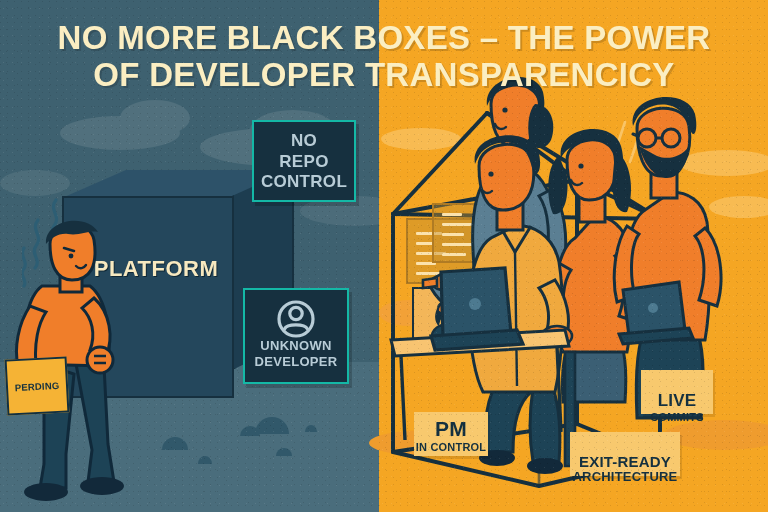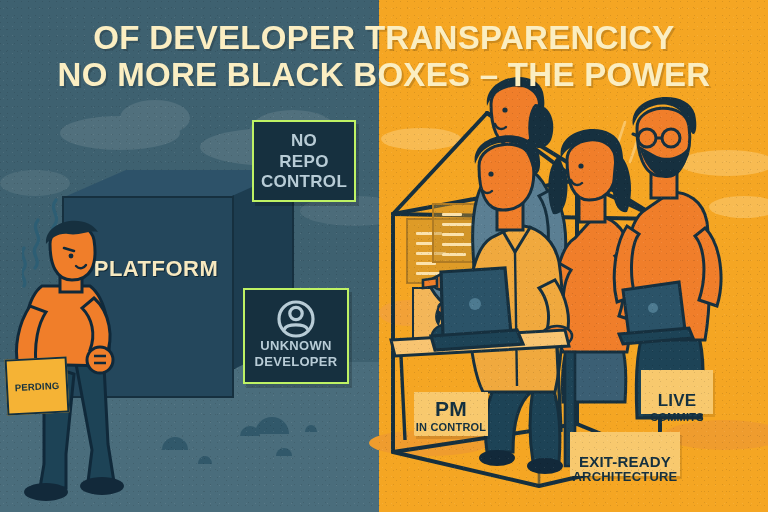--- a/index.html
+++ b/index.html
@@ -36,21 +36,21 @@
      background:#1d3d50; border:2.5px solid #16303f;
      clip-path:polygon(0 28px,100% 0,100% 172px,0 100%); }
   .cube-top   { position:absolute; left:0; top:0; width:232px; height:40px;
      background:#2d5269; border:2.5px solid #16303f;
      clip-path:polygon(0 30px, 168px 30px, 232px 2px, 64px 2px); }
   #platform-label { position:absolute; left:14px; top:88px; width:160px;
      text-align:center; color:#f7e9c0; font-size:22px; font-weight:bold;
      letter-spacing:.5px; text-shadow:1px 1px 0 #102734; }
 
   
-  .dark-card { position:absolute; background:#16303f; border:2px solid #bef264;
+  .dark-card { position:absolute; background:#16303f; border:2px solid #14b8a6;
      color:#b8ccd6; text-align:center; font-weight:bold; line-height:1.22;
      box-shadow:3px 4px 0 rgba(0,0,0,.18); }
   #no-repo-card   { left:252px; top:120px; width:104px; height:82px;
      font-size:17px; padding-top:9px; letter-spacing:.3px; }
   #unknown-card   { left:243px; top:288px; width:106px; height:96px;
      font-size:13px; padding-top:48px; letter-spacing:.3px; }
   #anon-icon { position:absolute; left:50%; top:9px; transform:translateX(-50%); }
 
   
   #person-left { position:absolute; left:14px; top:214px; width:120px; height:290px; }
@@ -336,36 +336,36 @@
         <path d="M178,346 L182,432" fill="none" stroke="#16303f" stroke-width="3.4"></path>
       </g>
 
       <g>
         <path d="M62,272 L126,268 L132,334 L64,338 Z" fill="#2b5368" stroke="#16303f" stroke-width="3.2"></path>
         <circle cx="96" cy="304" r="6" fill="#4d7a90"></circle>
         <path d="M52,336 L138,330 L144,344 L56,350 Z" fill="#1d4356" stroke="#16303f" stroke-width="3.2"></path>
       </g>
     </svg>
 
-    <div class="tag" id="pm-tag" style="left:35px; top:392px;">
+    <div class="tag" id="pm-tag" style="left:35px; top:412px;">
       <span class="l1">PM</span>
       <span class="l2">IN CONTROL</span>
     </div>
 
     <div class="tag" id="live-tag" style="left:262px; top:370px;">
       <span class="l1">LIVE</span>
       <span class="l2">COMMITS</span>
     </div>
 
     <div class="tag" id="exit-tag" style="left:191px; top:432px;">
       <span class="l1">EXIT-READY</span>
       <span class="l2">ARCHITECTURE</span>
     </div>
 
     <div class="grain"></div>
   </div>
 
   <div id="title">
+    <span class="tline">NO MORE BLACK BOXES – THE POWER</span>
     <span class="tline">OF DEVELOPER TRANSPARENCICY</span>
-    <span class="tline">NO MORE BLACK BOXES – THE POWER</span>
   </div>
 
 </div>
 
 </body></html>

